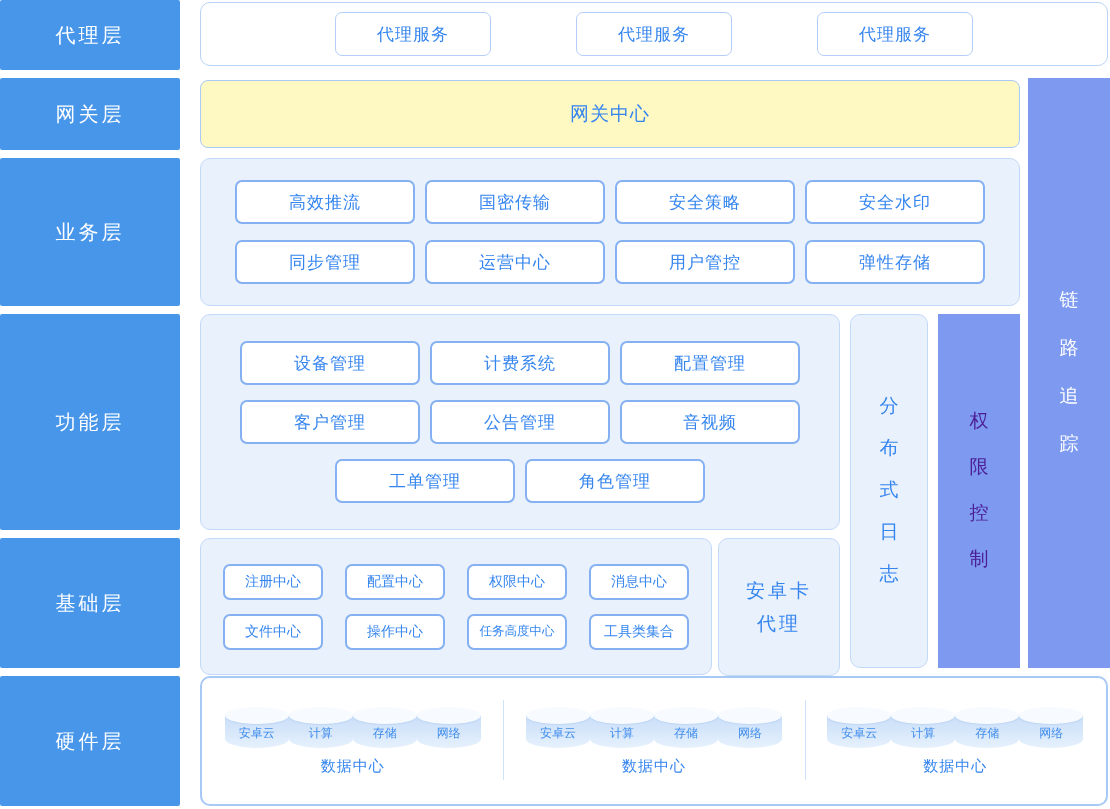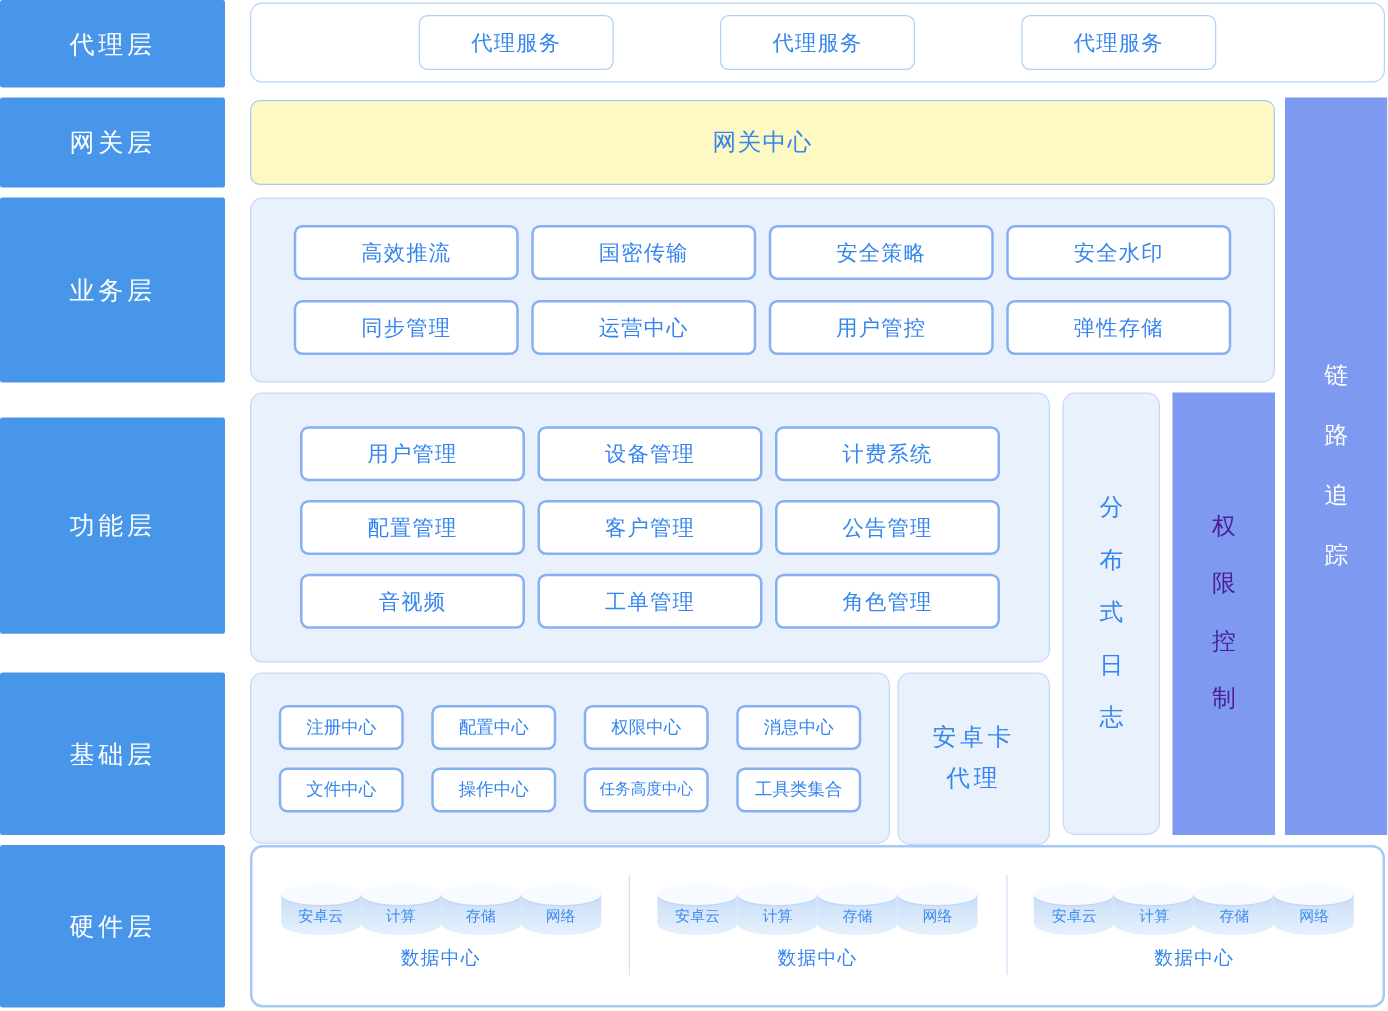--- a/index.html
+++ b/index.html
@@ -11,21 +11,21 @@
 
   
   .layer-label {
     position:absolute; left:0; width:180px; background:#4896ea; color:#ffffff;
     font-size:20px; letter-spacing:3px; font-weight:500; border-radius:2px;
     display:flex; align-items:center; justify-content:center;
   }
   #lbl-agent      { top:0;     height:70px;  }
   #lbl-gateway    { top:78px;  height:72px;  }
   #lbl-business   { top:158px; height:148px; }
-  #lbl-function   { top:314px; height:173px;margin-top:20px; }
+  #lbl-function   { top:314px; height:216px; }
   #lbl-foundation { top:538px; height:130px; }
   #lbl-hardware   { top:676px; height:130px; }
 
   
   .panel-light {
     position:absolute; background:#e9f1fc; border:1px solid #c3d9f8; border-radius:10px;
   }
   #agent-panel {
     position:absolute; left:200px; top:2px; width:908px; height:64px;
     background:#ffffff; border:1px solid #b9d3f7; border-radius:10px;
@@ -138,21 +138,20 @@
     <div class="btn">国密传输</div>
     <div class="btn">安全策略</div>
     <div class="btn">安全水印</div>
     <div class="btn">同步管理</div>
     <div class="btn">运营中心</div>
     <div class="btn">用户管控</div>
     <div class="btn">弹性存储</div>
   </div>
 
   <div id="function-panel" class="panel-light">
-    <div class="btn">用户管理</div>
     <div class="btn">设备管理</div>
     <div class="btn">计费系统</div>
     <div class="btn">配置管理</div>
     <div class="btn">客户管理</div>
     <div class="btn">公告管理</div>
     <div class="btn">音视频</div>
     <div class="btn">工单管理</div>
     <div class="btn">角色管理</div>
   </div>
 

